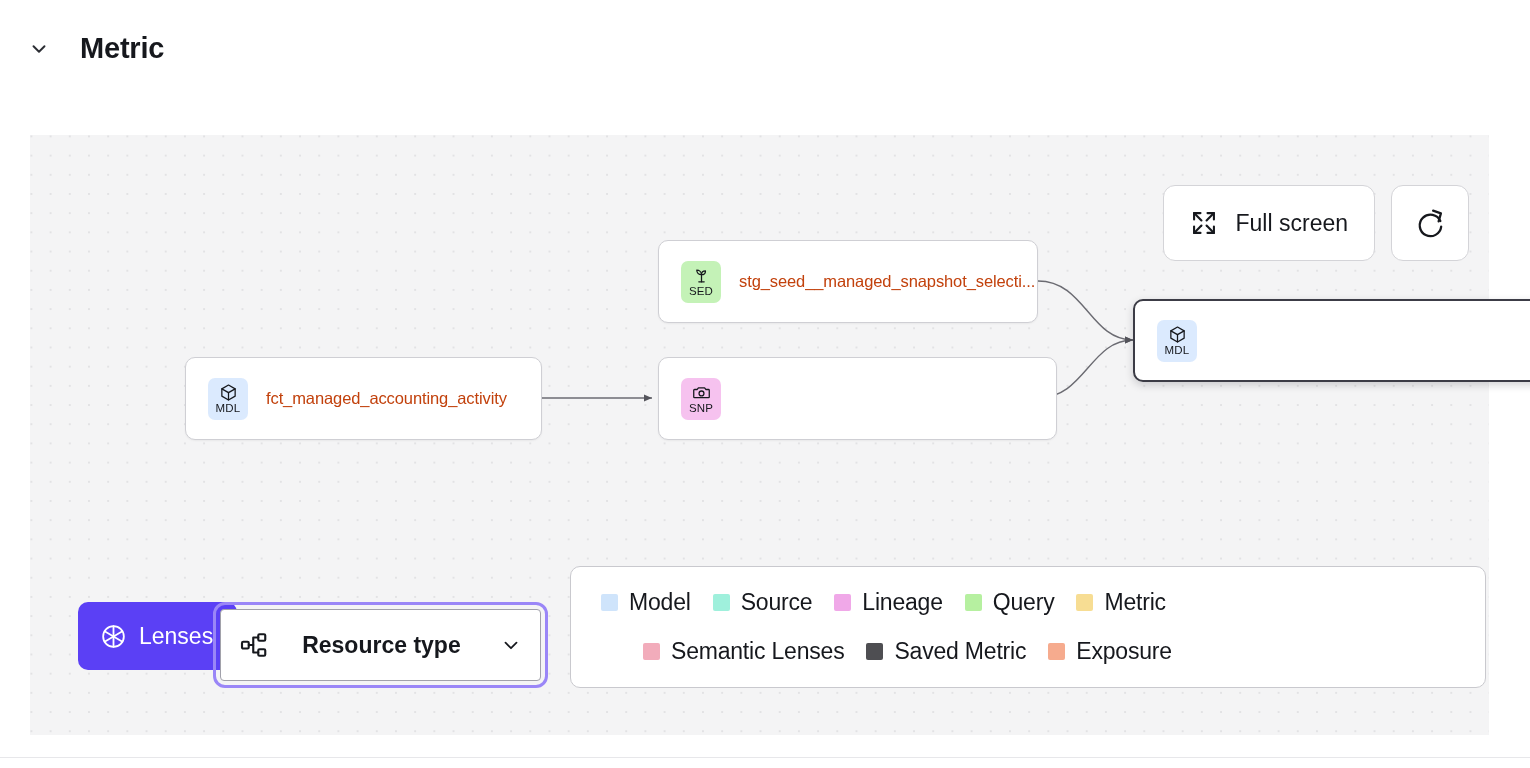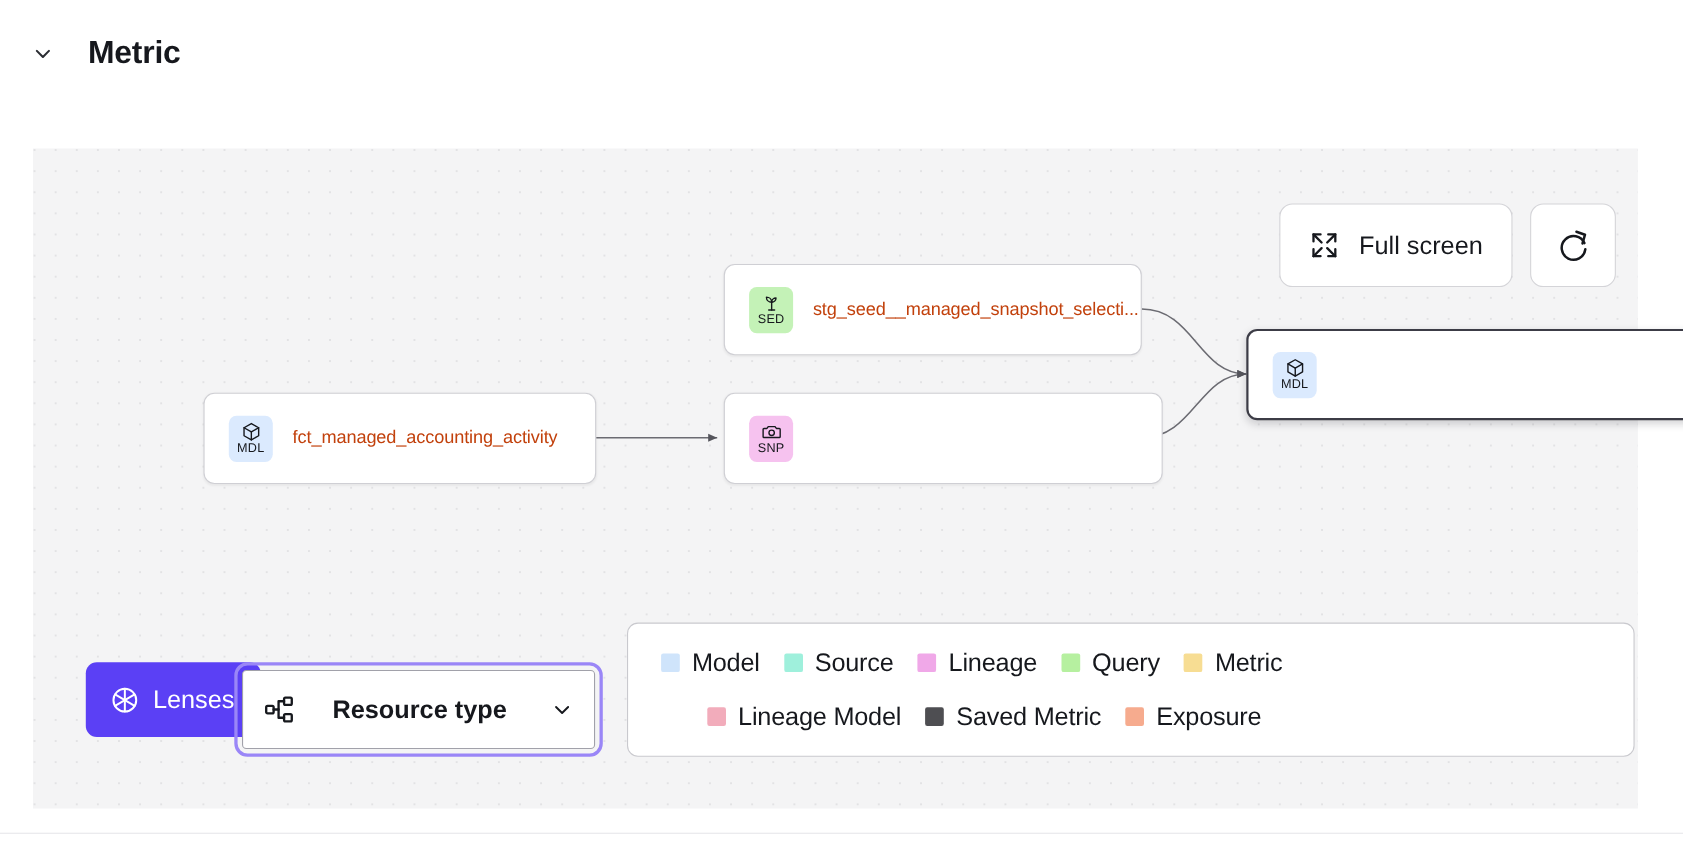--- a/index.html
+++ b/index.html
@@ -350,21 +350,21 @@
         <span class="legend-text">Query</span>
       </div>
       <div class="legend-item">
         <span class="legend-swatch" style="background:#f7dd93;"></span>
         <span class="legend-text">Metric</span>
       </div>
     </div>
     <div class="legend-row row-2">
       <div class="legend-item">
         <span class="legend-swatch" style="background:#f2acbb;"></span>
-        <span class="legend-text">Lineage Model</span>
+        <span class="legend-text">Semantic Lenses</span>
       </div>
       <div class="legend-item">
         <span class="legend-swatch" style="background:#4e4e52;"></span>
         <span class="legend-text">Saved Metric</span>
       </div>
       <div class="legend-item">
         <span class="legend-swatch" style="background:#f6ab8e;"></span>
         <span class="legend-text">Exposure</span>
       </div>
     </div>

